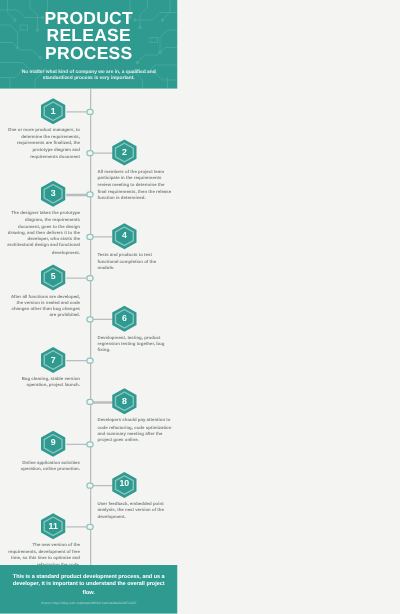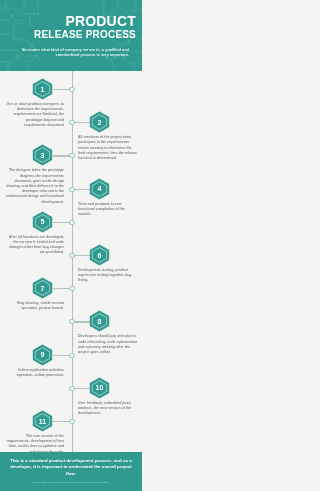--- a/index.html
+++ b/index.html
@@ -12,34 +12,34 @@
   .page{position:relative;width:142px;height:491px;}
 
   
   .header{
     position:relative;
     height:71px;
     background:#2f9a90;
     overflow:hidden;
     display:flex;flex-direction:column;
     align-items:center;justify-content:center;
-    text-align:right;
+    text-align:center;
   }
   .circuit{position:absolute;inset:0;opacity:.30;}
   .header-inner{position:relative;z-index:2;padding:0 6px;}
   .title{
     color:#ffffff;
     font-weight:700;
     font-size:14px;
     line-height:14px;
     letter-spacing:.2px;
     margin:0 0 5px 0;
     text-transform:uppercase;
   }
-  .title .l2{display:block;font-size:10px;}
+  .title .l2{display:block;font-size:14px;}
   .subtitle{
     color:#e2f2ef;
     font-size:3.9px;
     line-height:5.4px;
     font-weight:600;
     margin:0;
     padding:0 7px;
   }
 
   

